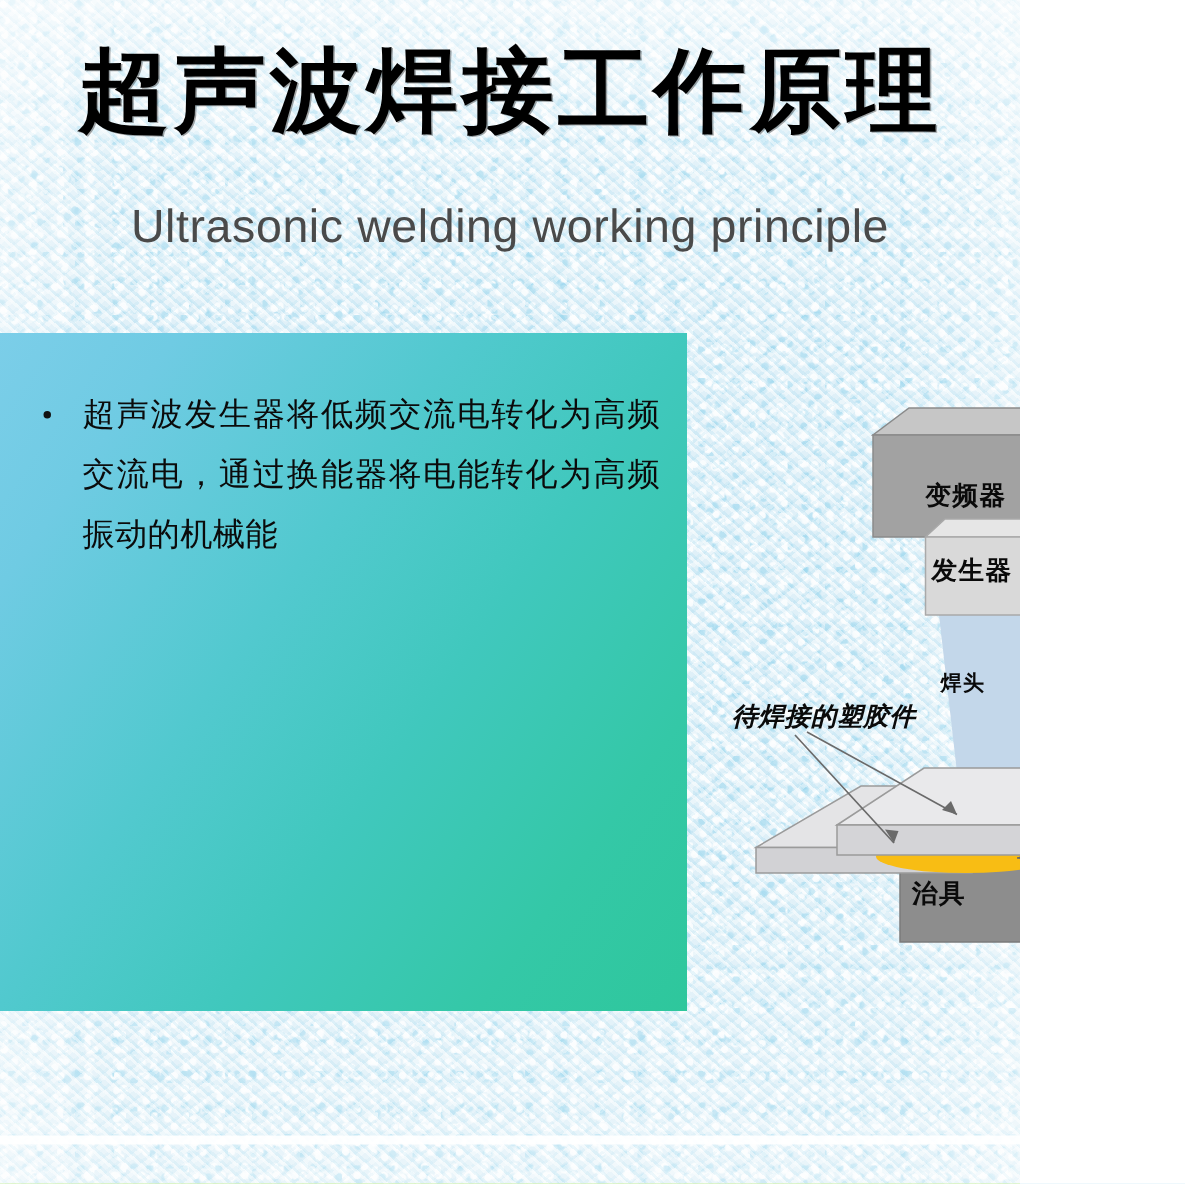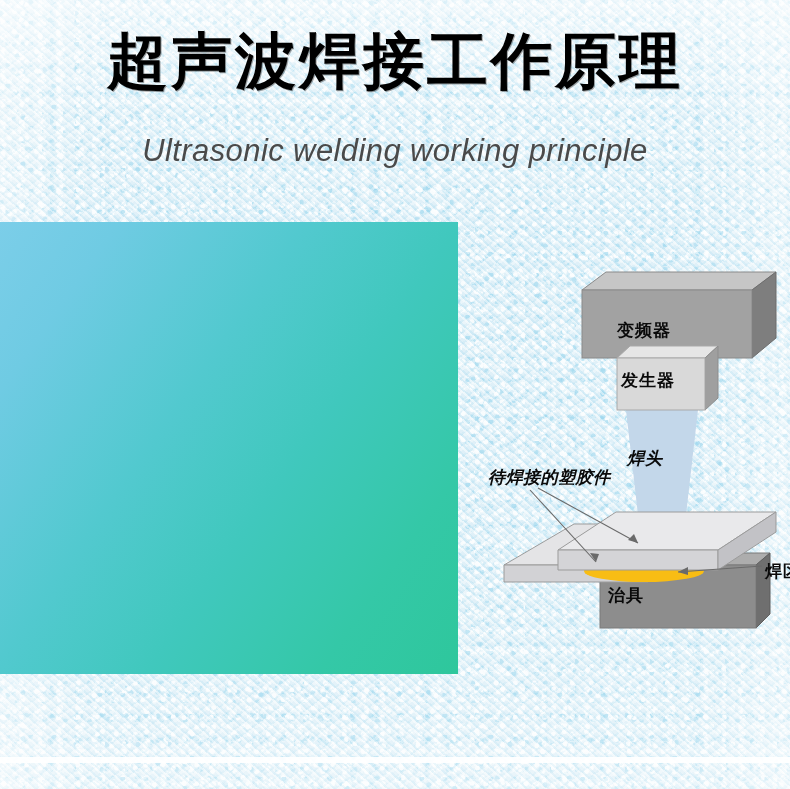--- a/index.html
+++ b/index.html
@@ -8,21 +8,21 @@
   }
   body {
     width: 790px;
     height: 789px;
     overflow: hidden;
     font-family: "Liberation Sans", "DejaVu Sans", sans-serif;
   }
 
   #poster {
     position: relative;
-    width: 790px;
+    width: 680px;
     height: 789px;
     background-color: #bef264;
     overflow: hidden;
   }
 
   
   .bg-base {
     position: absolute;
     inset: 0;
     background-color: #dff0f8;
@@ -107,21 +107,20 @@
   .subtitle {
     position: absolute;
     left: 0; right: 0;
     top: 133px;
     text-align: center;
     font-size: 31px;
     font-weight: 400;
     color: #4a4a4a;
     letter-spacing: 0.4px;
     white-space: nowrap;
-    font-style: italic;
   }
 
   
   .panel {
     position: absolute;
     left: -6px;
     top: 222px;
     width: 464px;
     height: 452px;
     background: linear-gradient(125deg,
@@ -174,21 +173,21 @@
 
   .dlabel {
     position: absolute;
     font-family: "DejaVu Sans", "Liberation Sans", sans-serif;
     font-weight: 700;
     color: #0a0a0a;
     white-space: nowrap;
   }
   .lbl-inverter { left: 131px; top: 57px;  font-size: 17px; letter-spacing: 1px; }
   .lbl-generator{ left: 135px; top: 107px; font-size: 17px; letter-spacing: 1px; }
-  .lbl-horn     { left: 141px; top: 185px; font-size: 17px; letter-spacing: 1px; font-style: italic; }
+  .lbl-horn     { left: 141px; top: 185px; font-size: 14px; letter-spacing: 1px; }
   .lbl-parts    { left: 2px;   top: 204px; font-size: 17px; letter-spacing: 0.5px; font-style: italic; }
   .lbl-fixture  { left: 122px; top: 322px; font-size: 17px; letter-spacing: 1px; }
   .lbl-weldzone { left: 279px; top: 298px; font-size: 17px; letter-spacing: 1px; }
 </style>
 </head>
 <body>
 
 <div id="poster">
 
   <div class="bg-base"></div>
@@ -196,20 +195,21 @@
   <div class="bg-noise2"></div>
   <div class="bg-vignette"></div>
   <div class="bg-whiteband"></div>
 
   <div class="title">超声波焊接工作原理</div>
 
   <div class="subtitle">Ultrasonic welding working principle</div>
 
   <div class="panel">
     <ul class="bullets">
+      <li class="bullet">超声波发生器将低频交流电转化为高频交流电，通过换能器将电能转化为高频振动的机械能</li>
     </ul>
   </div>
 
   <div class="diagram">
     <svg width="328" height="380" viewBox="0 0 328 380" xmlns="http://www.w3.org/2000/svg">
 
       <polygon points="140,148 212,148 196,288 156,288" fill="#c3d7ea"></polygon>
 
       <polygon points="96,28 266,28 290,10 120,10" fill="#c6c6c6" stroke="#8a8a8a" stroke-width="1"></polygon>
 

